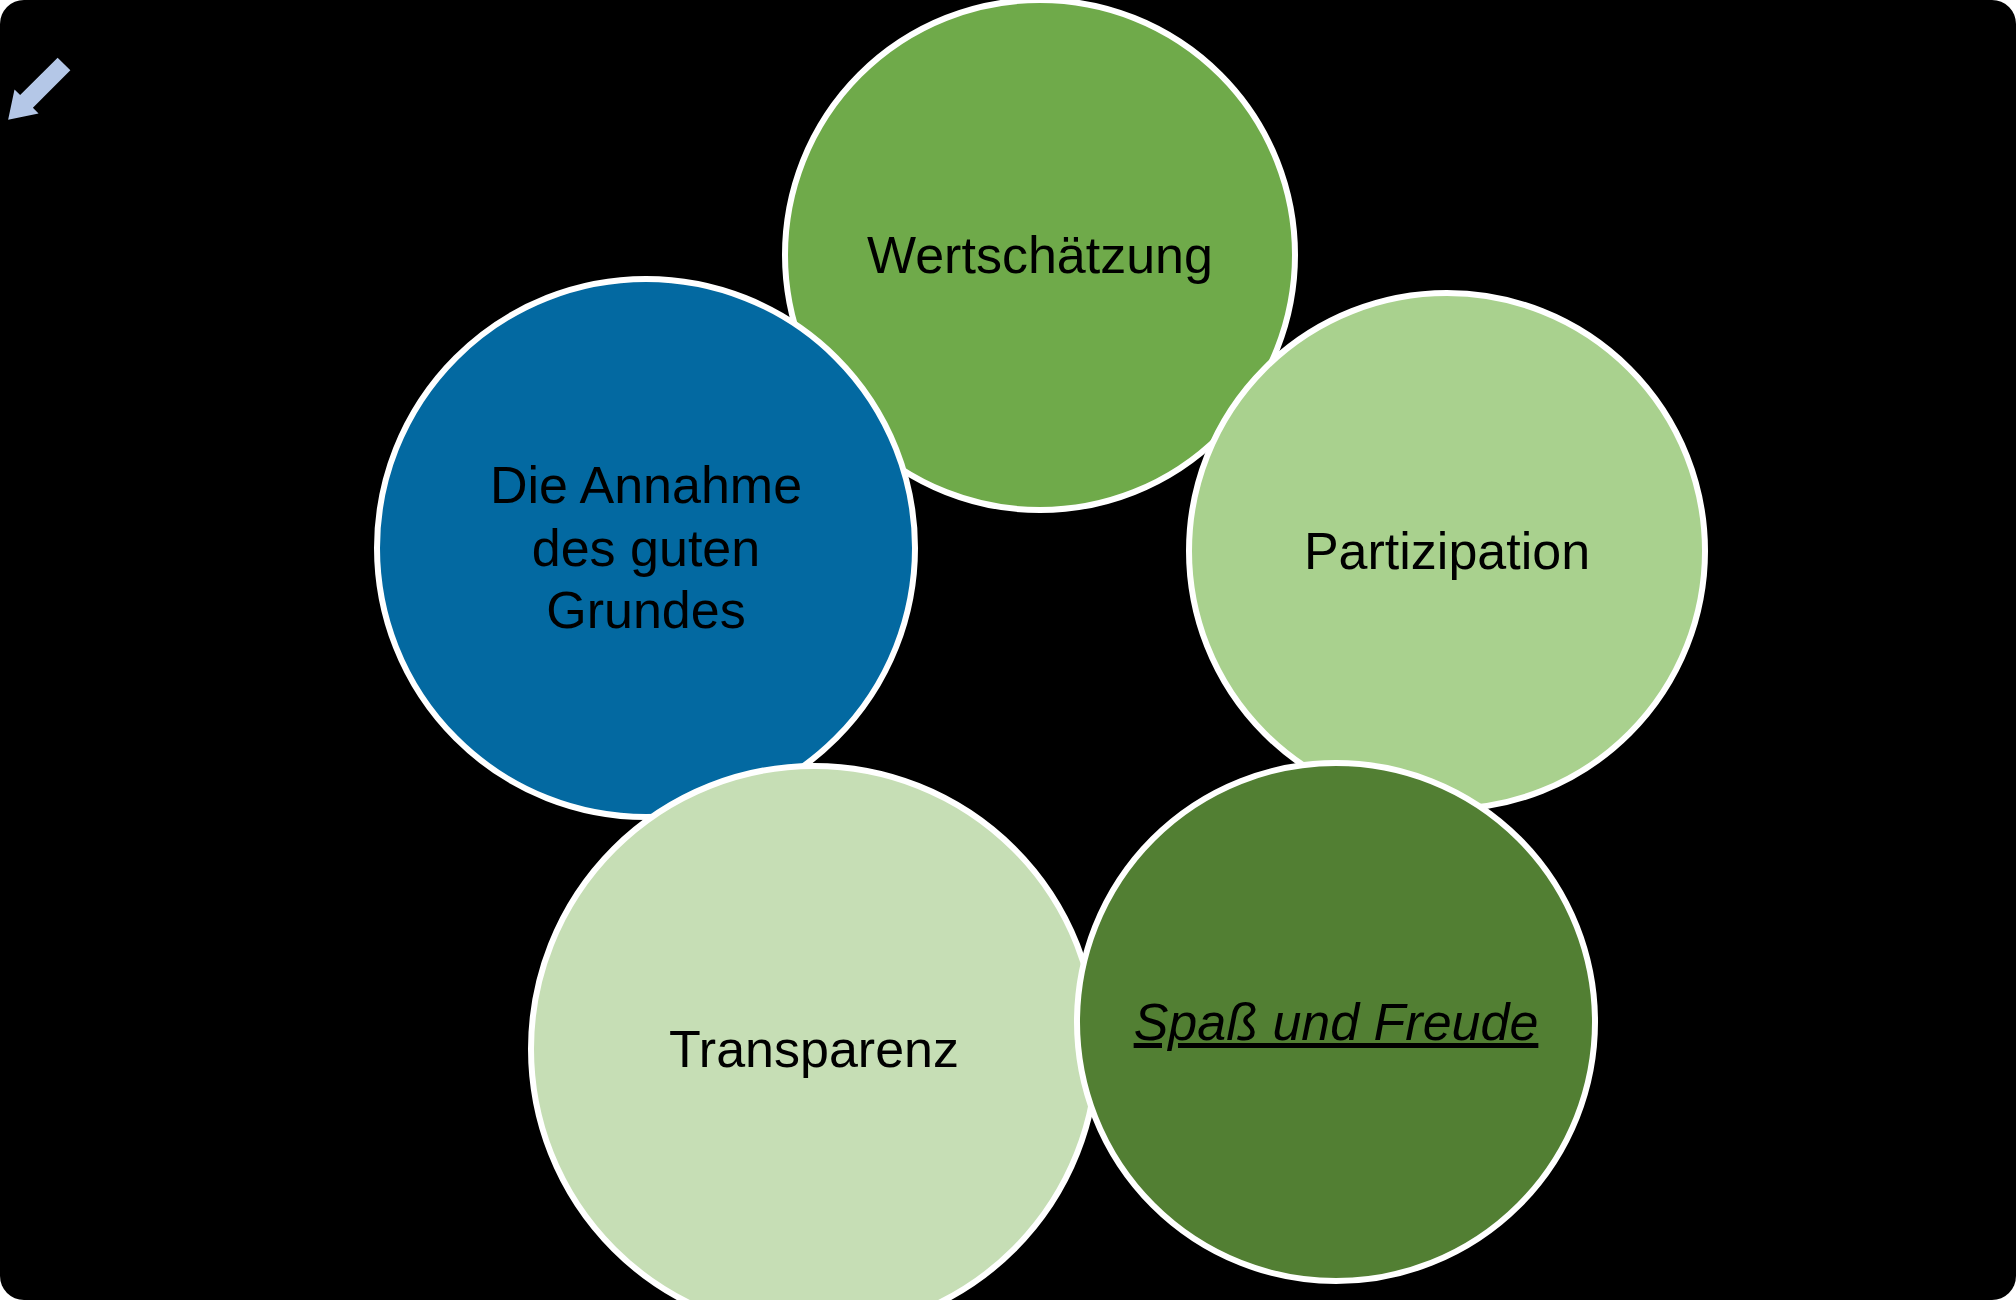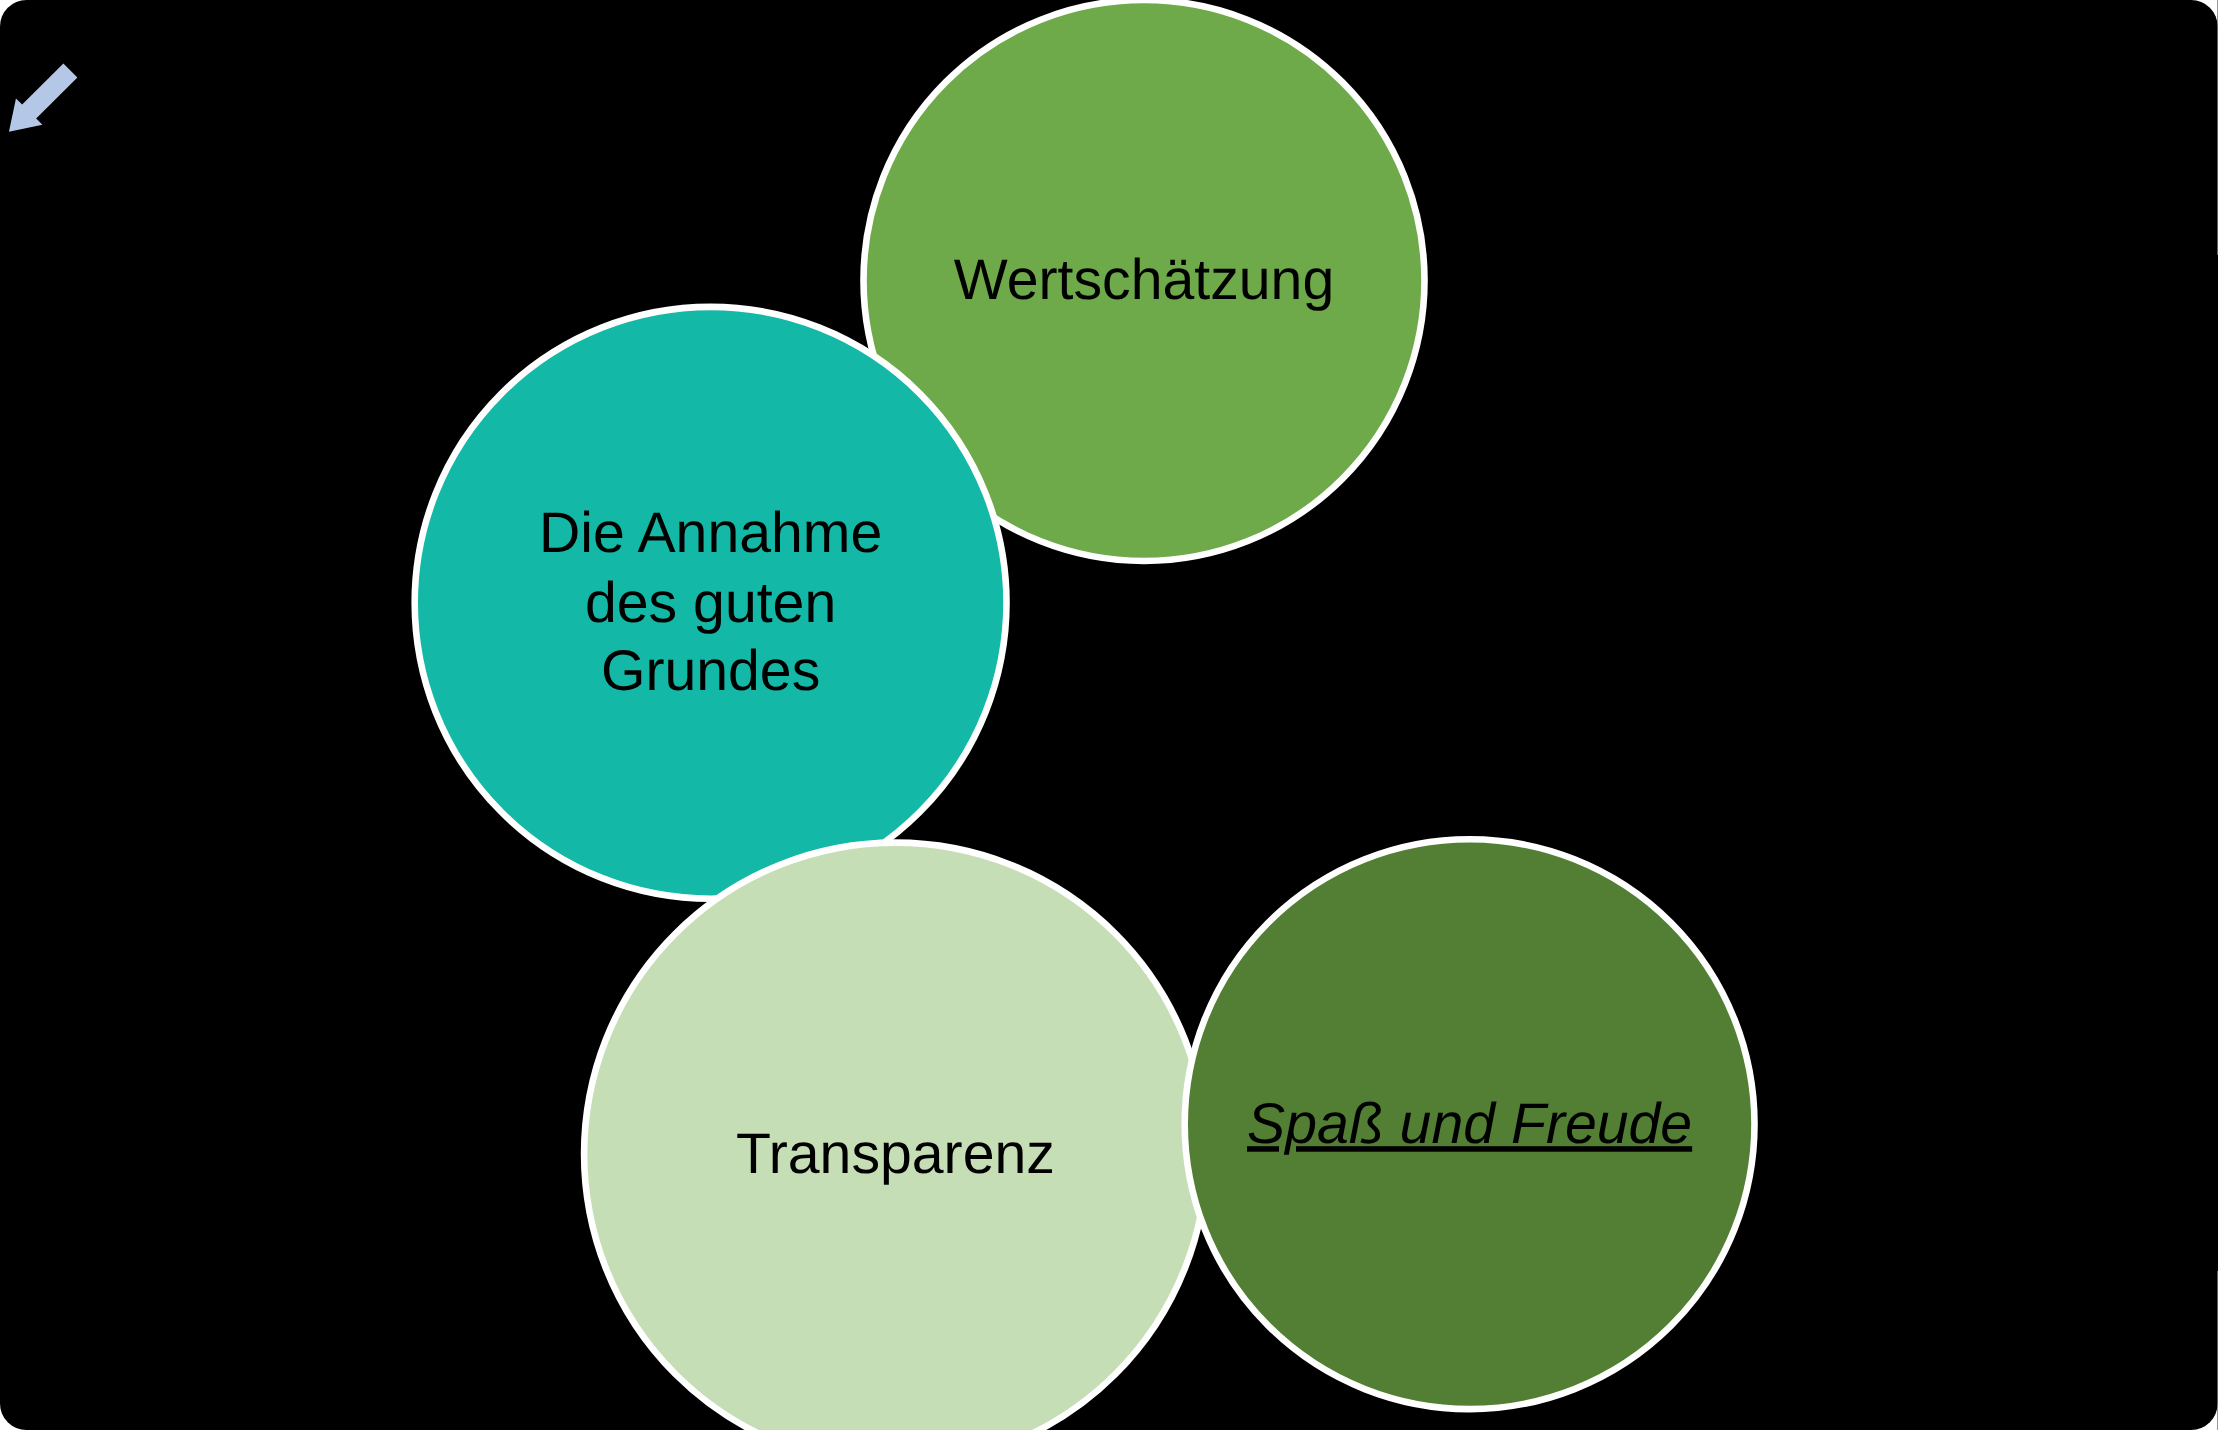--- a/index.html
+++ b/index.html
@@ -57,26 +57,29 @@
 <div class="stage" style="background-color: rgb(0, 0, 0); border-radius: 24px;">
 
   <svg class="arrow-svg" viewBox="0 0 130 140" xmlns="http://www.w3.org/2000/svg">
     <polygon points="0,-9 53,-9 53,-17 79,0 53,17 53,9 0,9" transform="translate(64,64) rotate(135)" fill="#b4c7e7"></polygon>
   </svg>
 
   <div class="circle c-wertschaetzung" style="background-color: rgb(111, 170, 74);">
     <span class="label">Wertschätzung</span>
   </div>
 
-  <div class="circle c-die-annahme" style="background-color: #14b8a6; align-items: center;">
+  <div class="circle c-die-annahme" style="background-color: #0369a1; align-items: center;">
     <span class="label">Die Annahme
 des guten
 Grundes</span>
   </div>
 
+  <div class="circle c-partizipation" style="background-color: rgb(169, 209, 142);">
+    <span class="label">Partizipation</span>
+  </div>
 
   <div class="circle c-transparenz" style="background-color: rgb(198, 222, 181);">
     <span class="label">Transparenz</span>
   </div>
 
   <div class="circle c-spass" style="background-color: rgb(82, 127, 51);">
     <span class="label">Spaß und Freude</span>
   </div>
 
 </div>

